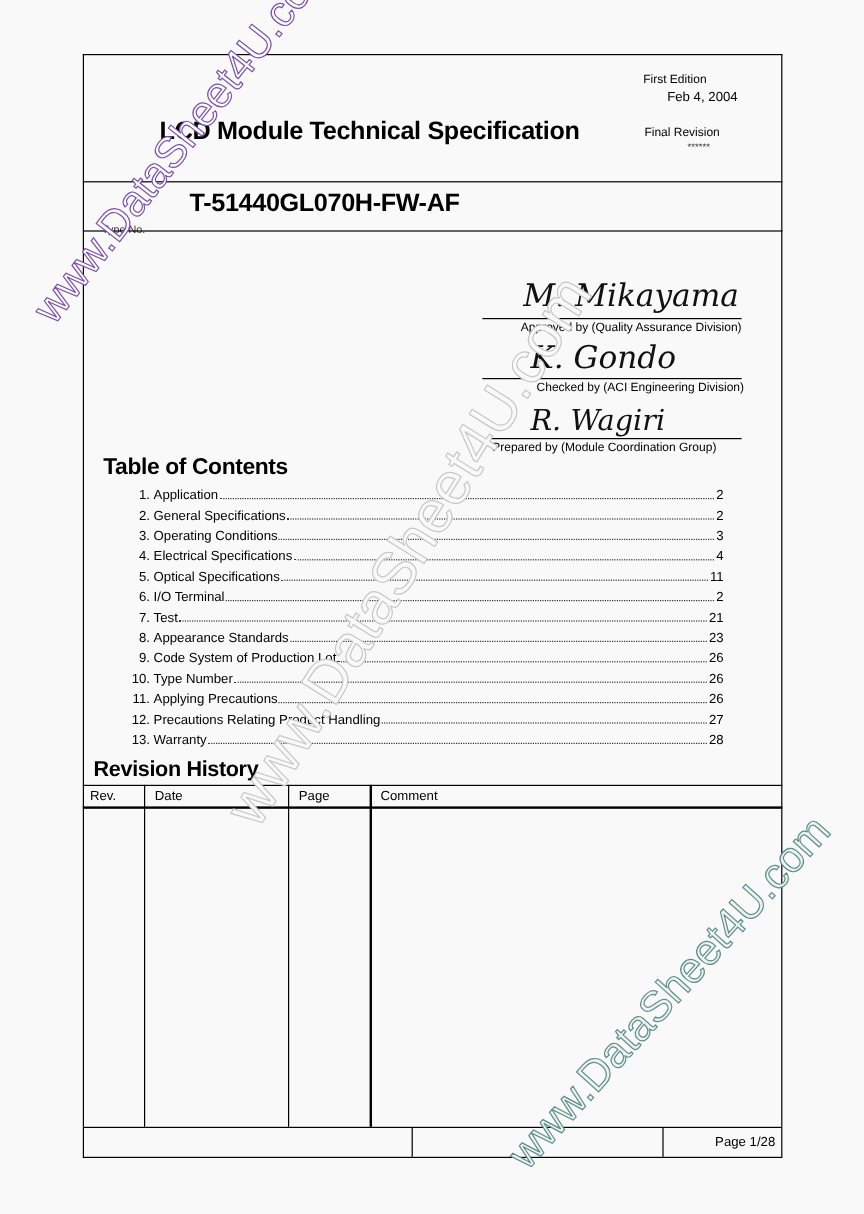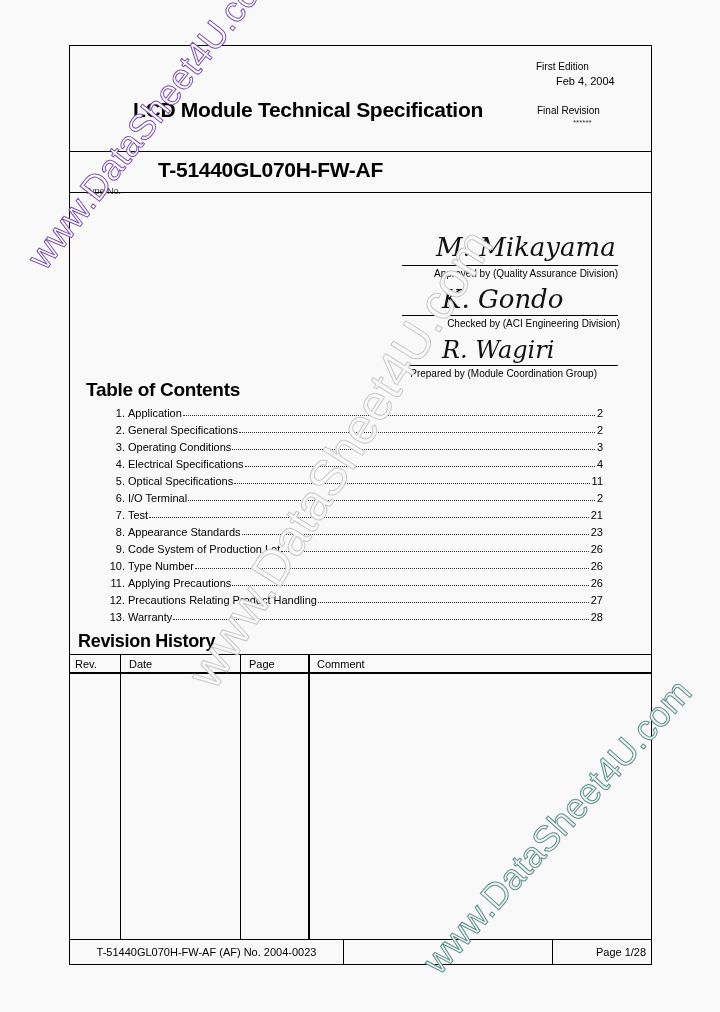--- a/index.html
+++ b/index.html
@@ -147,21 +147,20 @@
 <div class="hline" style="left:69px; top:672px; width:583px; border-top-width:2px;"></div>
 <div class="vline" style="left:120px; top:654px; height:285px;"></div>
 <div class="vline" style="left:240px; top:654px; height:285px;"></div>
 <div class="vline" style="left:308px; top:654px; height:285px; border-left-width:2px;"></div>
 <div class="th" style="left:75px;">Rev.</div>
 <div class="th" style="left:129px;">Date</div>
 <div class="th" style="left:249px;">Page</div>
 <div class="th" style="left:317px;">Comment</div>
 
 <div class="footer">
-  <div class="fcell" style="left:0; width:273px;">T-51440GL070H-FW-AF (AF) No. 2004-0023</div>
   <div class="vline" style="left:273px; top:0; height:24px;"></div>
   <div class="vline" style="left:482px; top:0; height:24px;"></div>
   <div class="fcell" style="left:502px; width:98px;">Page 1/28</div>
 </div>
 
 <div class="wm wm1">www.DataSheet4U.com</div>
 <div class="wm wm2">www.DataSheet4U.com</div>
 <div class="wm wm3">www.DataSheet4U.com</div>
 
 </body></html>

